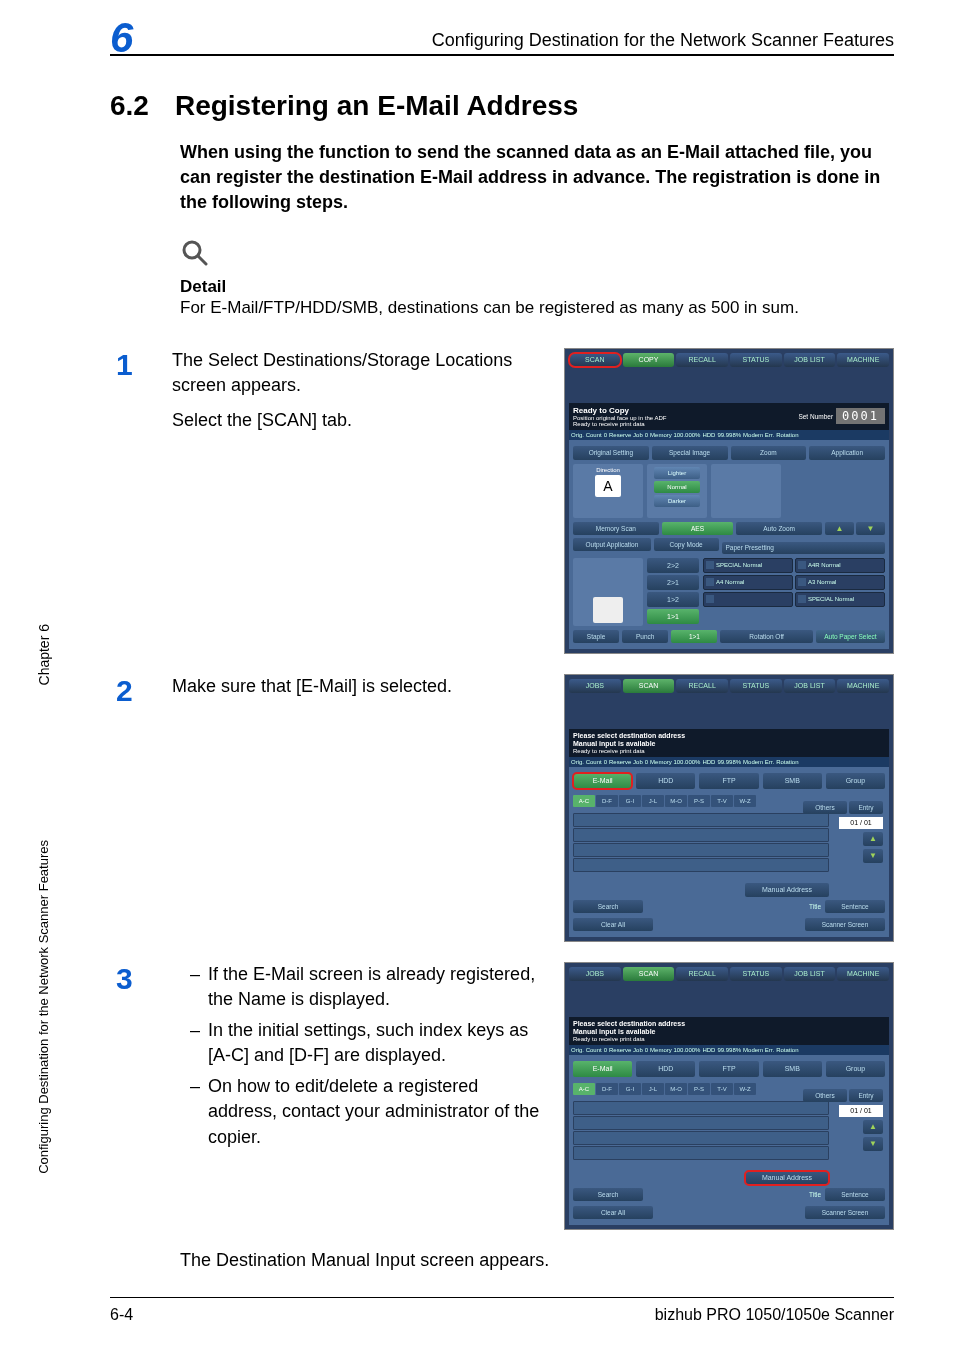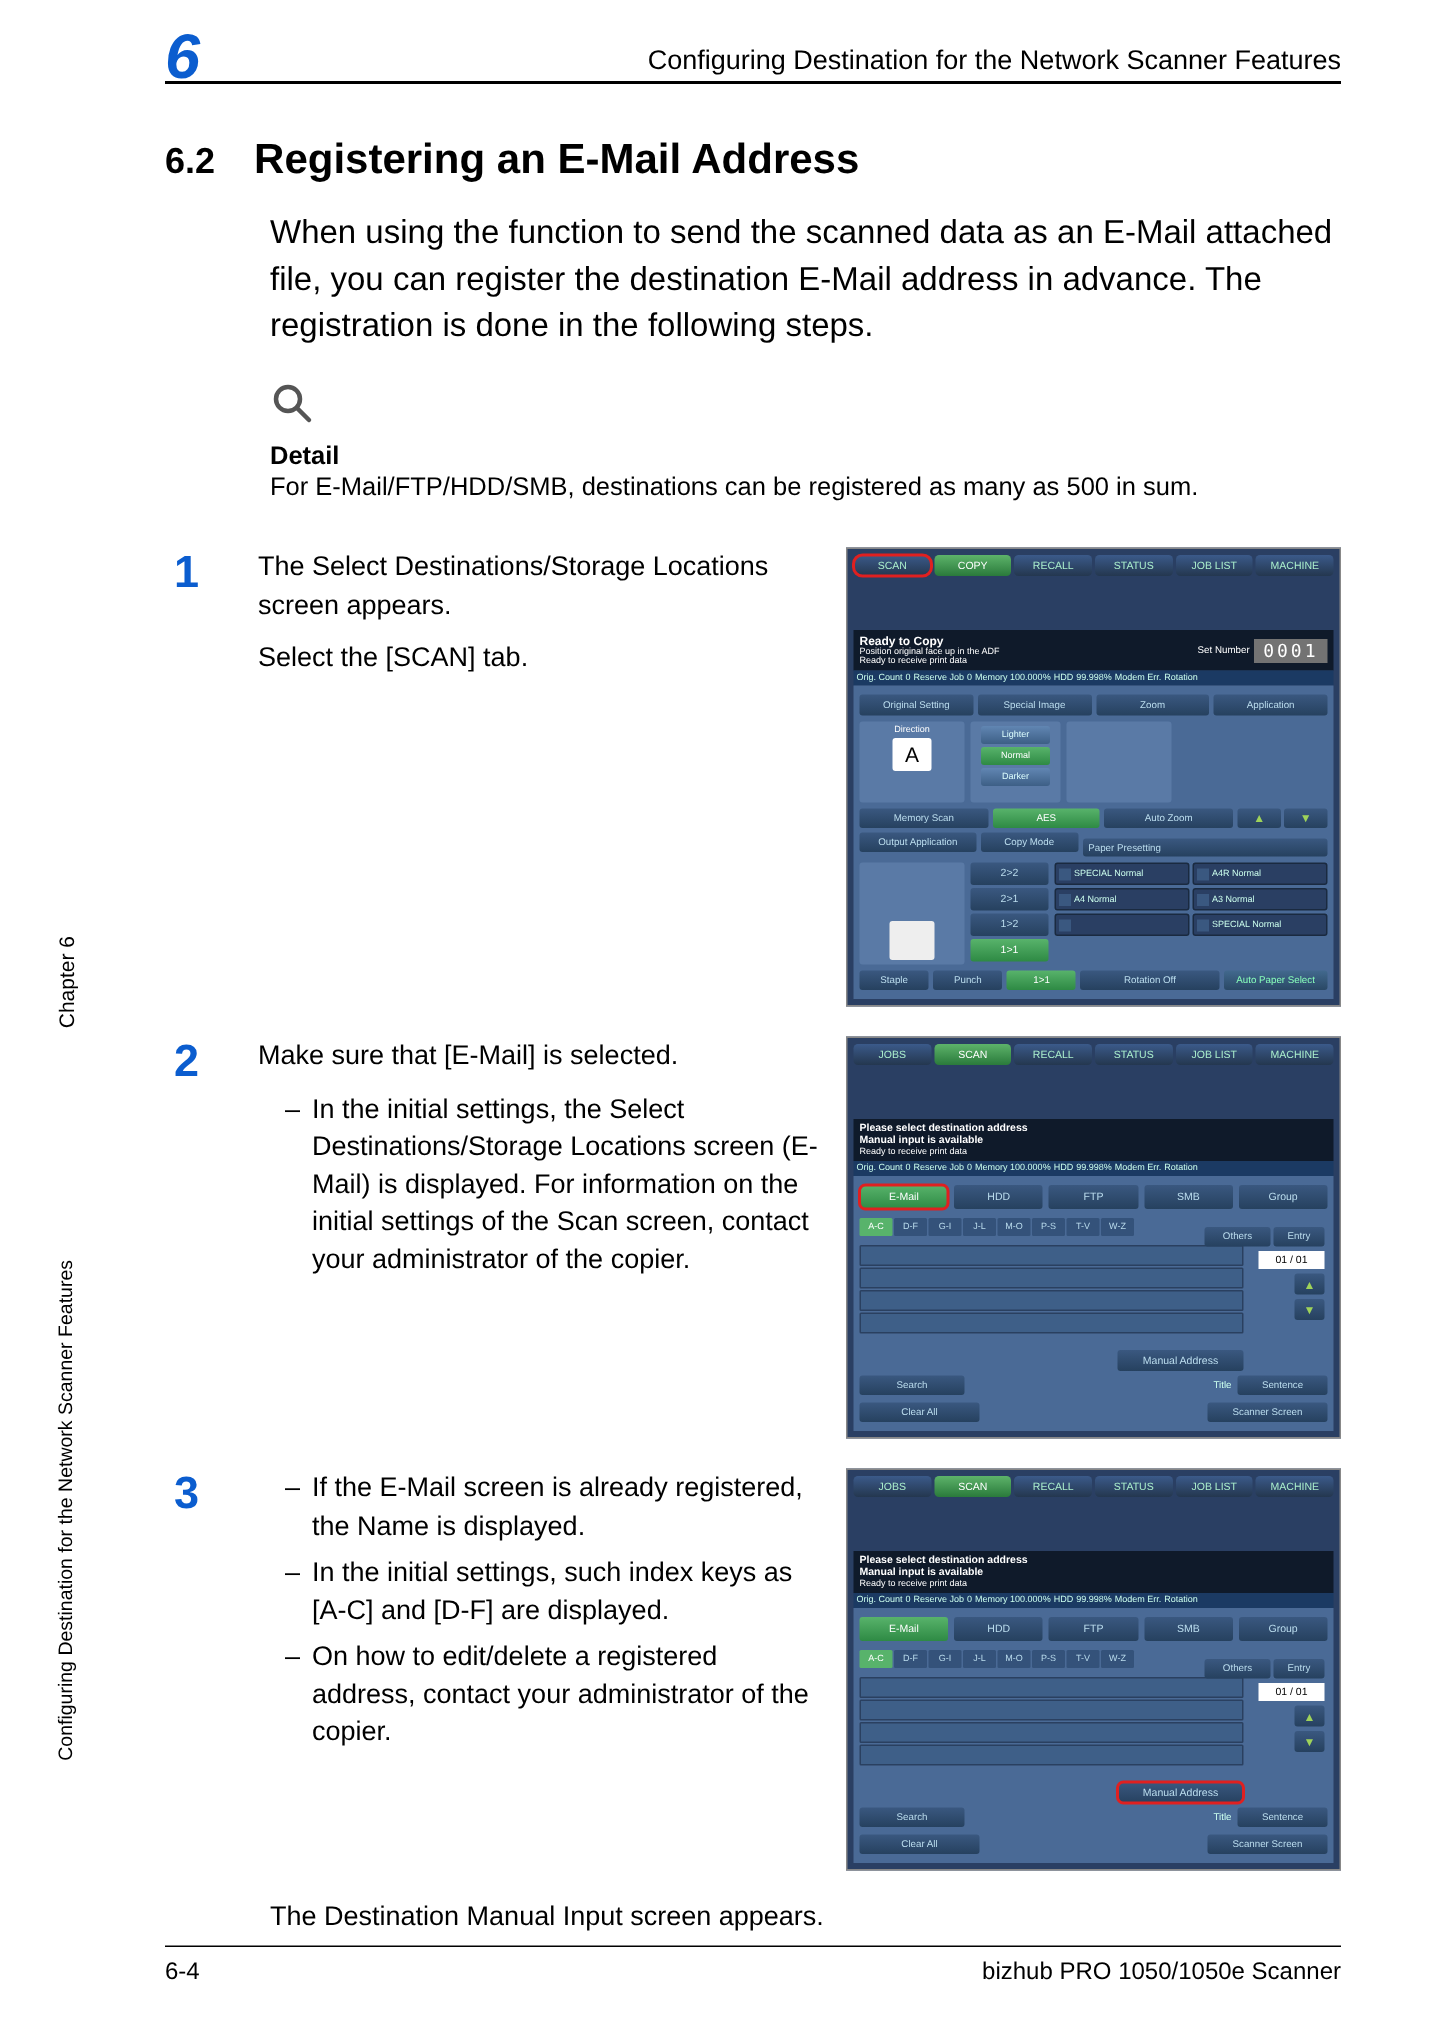--- a/index.html
+++ b/index.html
@@ -8,23 +8,23 @@
   .top-rule { position: absolute; top: 54px; left: 110px; right: 60px; border-top: 2px solid #000; }
   .chapter-num { position: absolute; top: 14px; left: 110px; font-size: 42px; font-weight: bold; font-style: italic; color: #0b5dcf; }
   .running-head { position: absolute; top: 30px; right: 60px; font-size: 18px; }
   .side-tab { position: absolute; top: 624px; left: 36px; writing-mode: vertical-rl; transform: rotate(180deg); font-size: 14px; }
   .side-tab2 { position: absolute; top: 840px; left: 36px; writing-mode: vertical-rl; transform: rotate(180deg); font-size: 13px; }
   .footer-left { position: absolute; bottom: 28px; left: 110px; font-size: 16px; }
   .footer-right { position: absolute; bottom: 28px; right: 60px; font-size: 16px; }
   .footer-rule { position: absolute; bottom: 54px; left: 110px; right: 60px; border-top: 1px solid #000; }
   .content { position: absolute; top: 90px; left: 110px; right: 60px; }
   .h2-row { display: flex; align-items: baseline; margin-bottom: 18px; }
-  .h2-num { font-size: 24px; font-weight: bold; margin-right: 26px; }
+  .h2-num { font-size: 28px; font-weight: bold; margin-right: 26px; }
   .h2-title { font-size: 28px; font-weight: bold; }
-  .intro { font-size: 22px; line-height: 1.4; margin: 0 0 22px 70px; }
+  .intro { font-size: 18px; line-height: 1.4; margin: 0 0 22px 70px; font-weight: bold; }
   .detail-block { margin: 0 0 28px 70px; }
   .detail-icon { font-size: 30px; color: #555; margin-bottom: 2px; }
   .detail-label { font-weight: bold; font-size: 17px; }
   .detail-text { font-size: 17px; line-height: 1.35; }
   .step { display: flex; margin-bottom: 20px; }
   .step-num { width: 62px; font-size: 30px; font-weight: bold; color: #0b5dcf; flex-shrink: 0; text-align: left; padding-left: 6px; }
   .step-body { flex: 1; display: flex; gap: 18px; }
   .step-text { flex: 1; font-size: 18px; line-height: 1.4; }
   .step-text p { margin-bottom: 10px; }
   .step-text ul { list-style: none; padding-left: 18px; }
@@ -248,23 +248,20 @@
           </div>
         </div>
       </div>
     </div>
 
     <div class="step">
       <div class="step-num">2</div>
       <div class="step-body">
         <div class="step-text">
           <p>Make sure that [E-Mail] is selected.</p>
-          <ul>
-              <li>In the initial settings, the Select Destinations/Storage Locations screen (E-Mail) is displayed. For information on the initial settings of the Scan screen, contact your administrator of the copier.</li>
-            </ul>
         </div>
         <div class="shot">
           <div class="frame">
             <div class="tabs-row">
               <div class="tab">JOBS</div>
               <div class="tab active">SCAN</div>
               <div class="tab">RECALL</div>
               <div class="tab">STATUS</div>
               <div class="tab">JOB LIST</div>
               <div class="tab">MACHINE</div>

